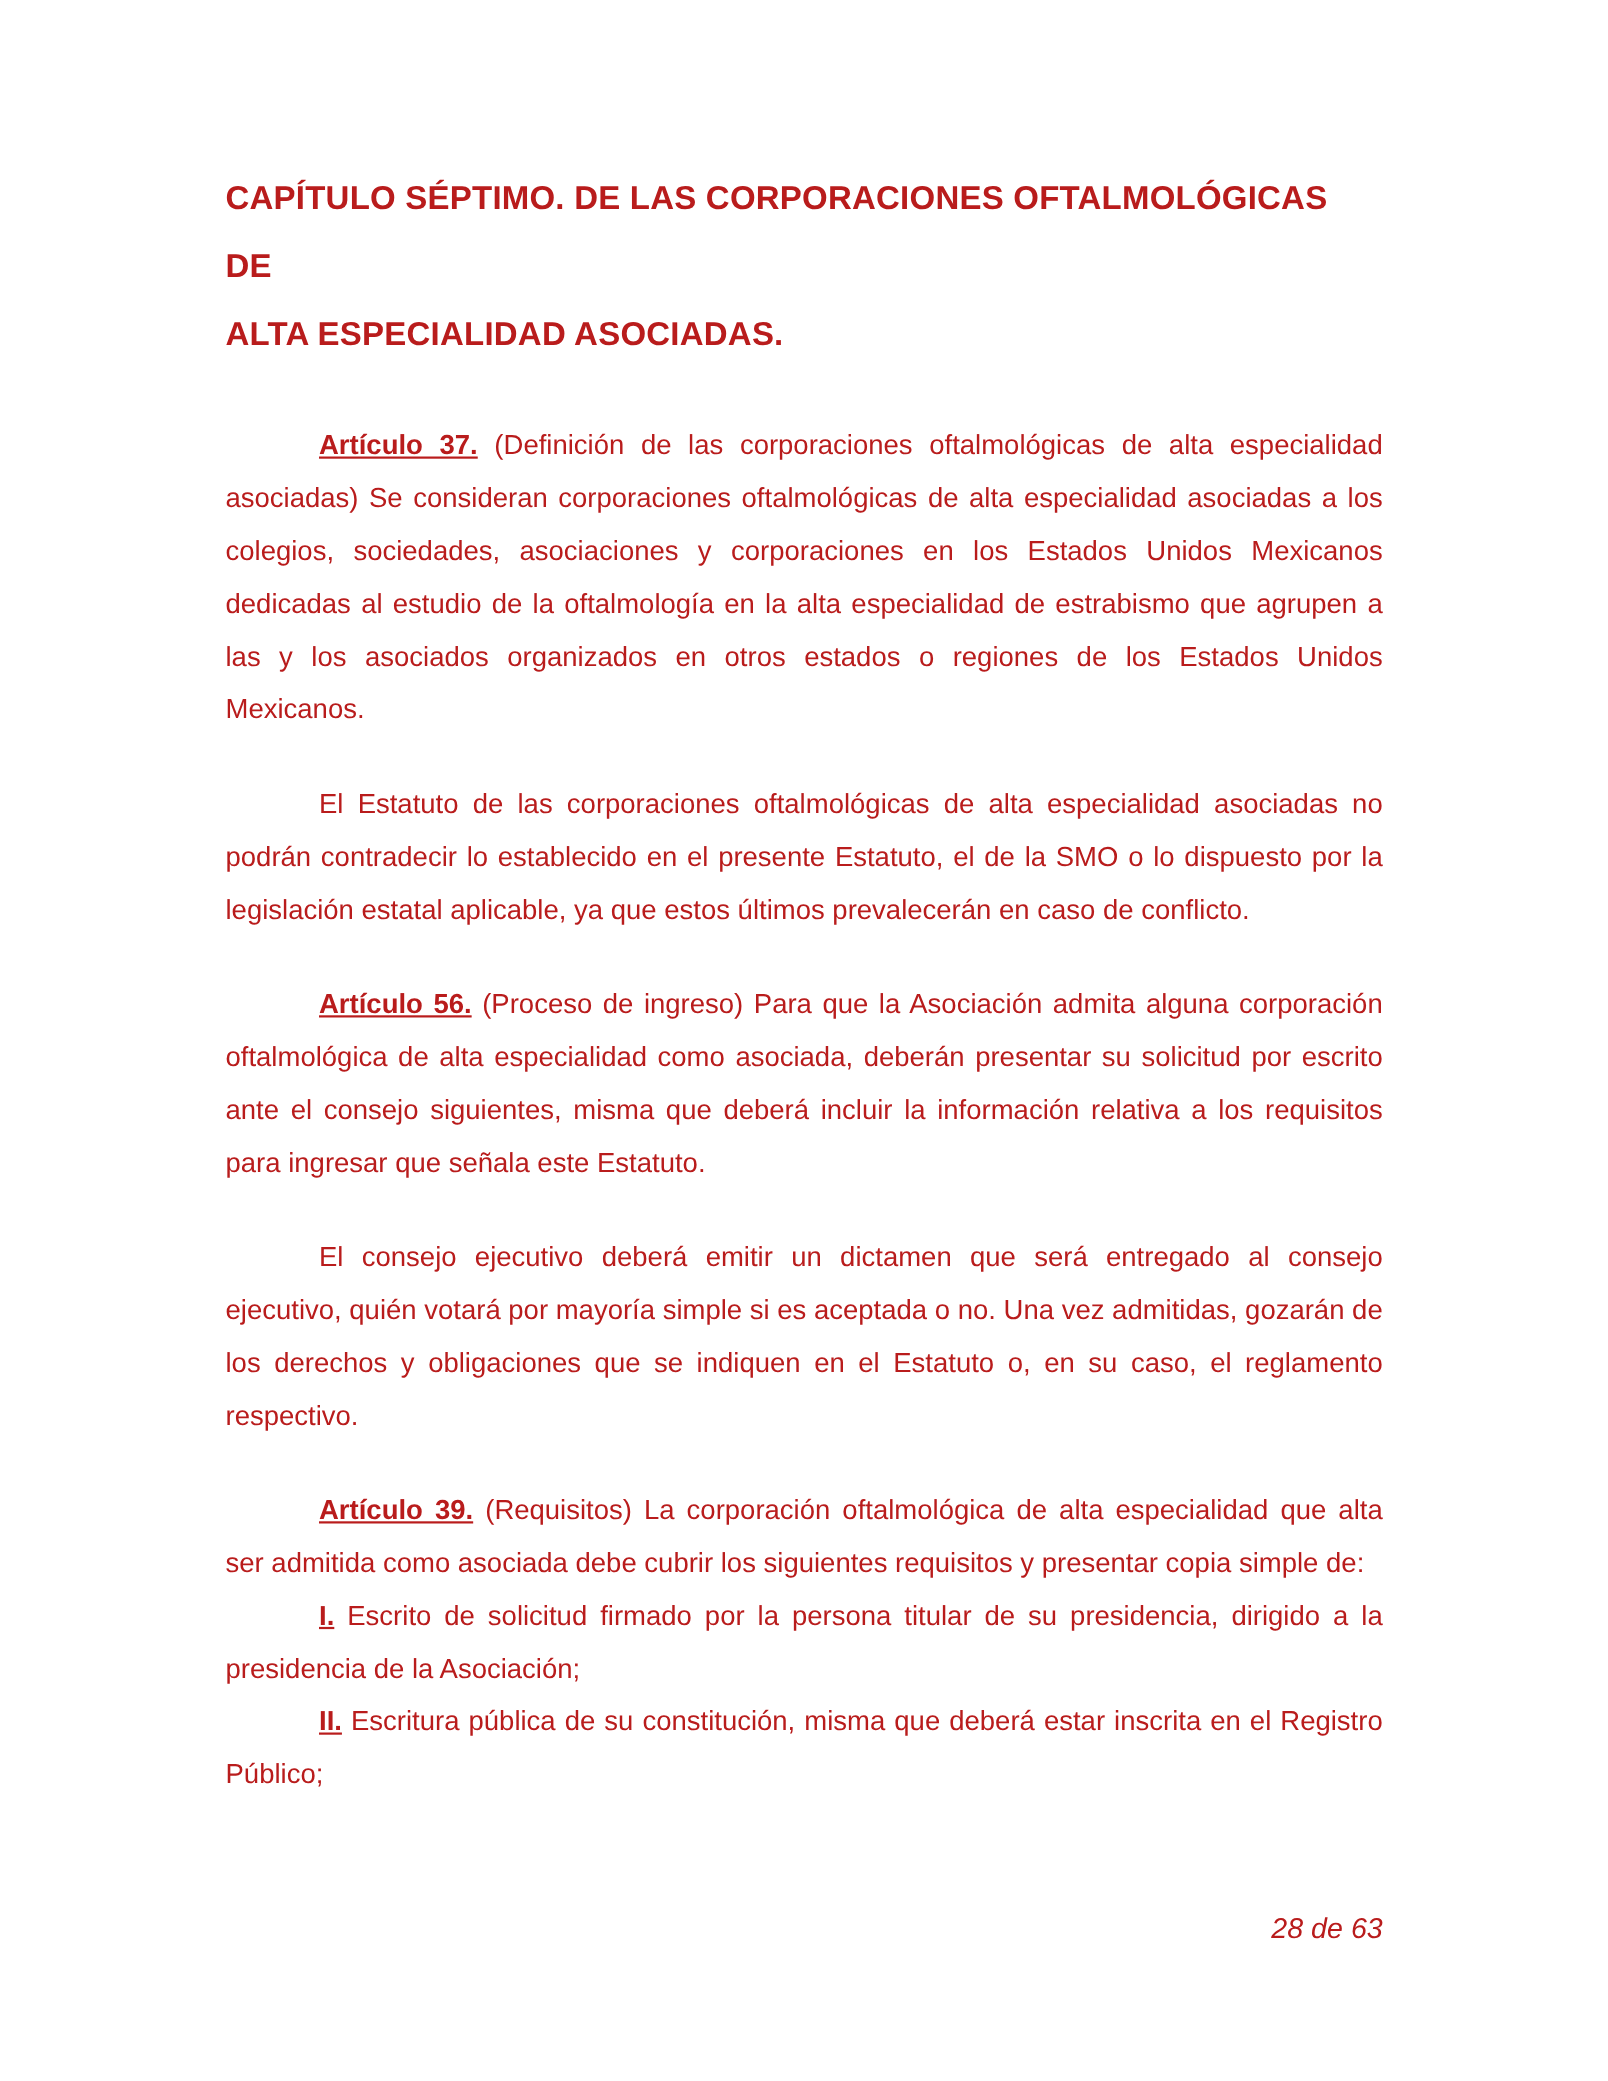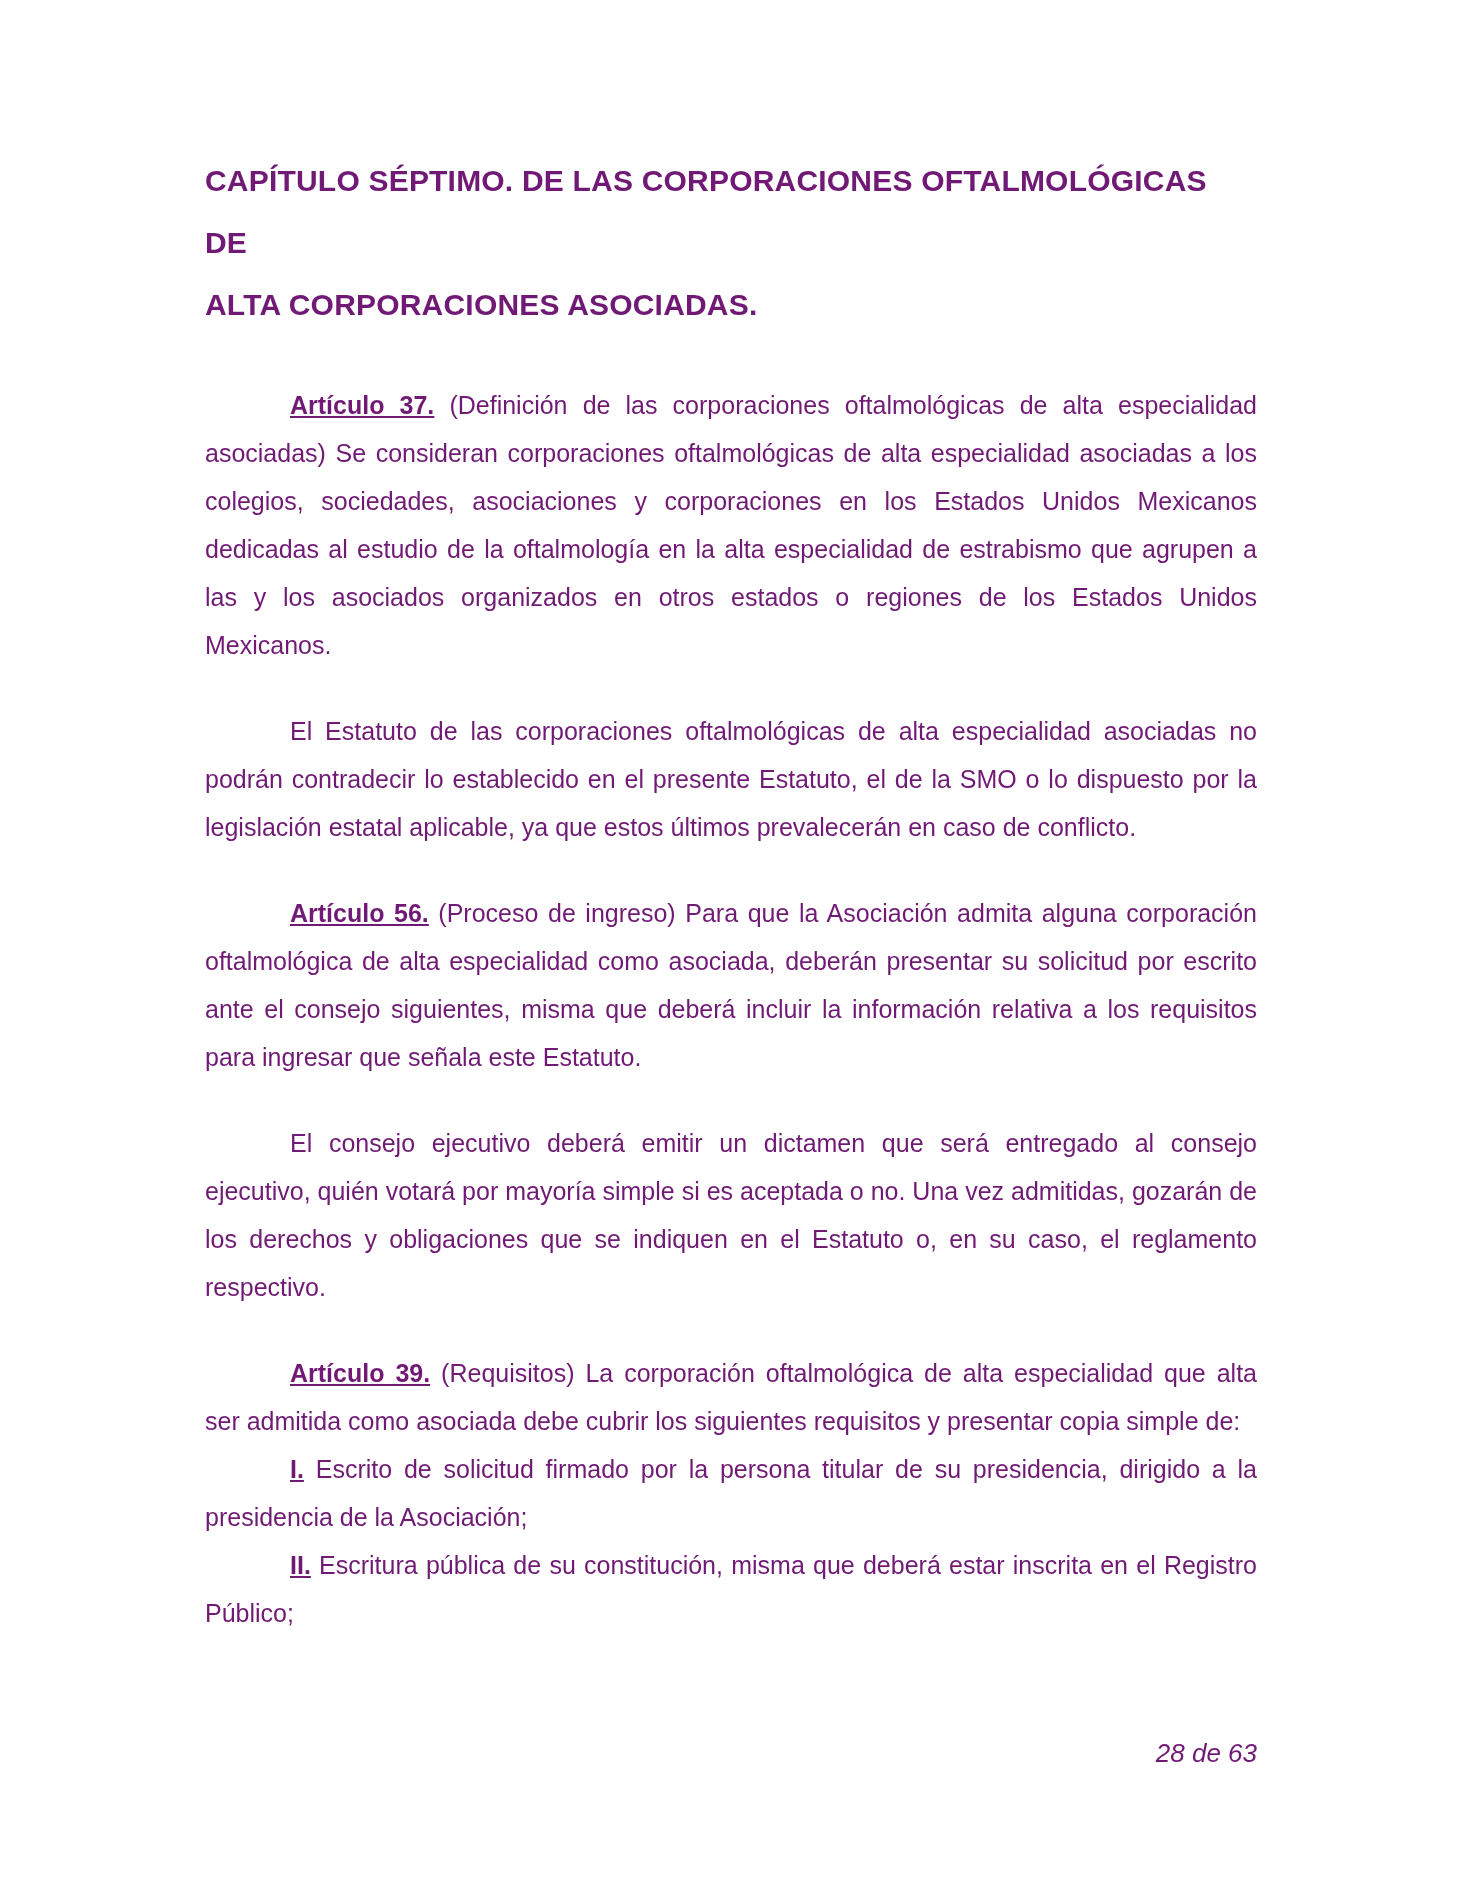--- a/index.html
+++ b/index.html
@@ -2,21 +2,21 @@
 <html><head>
 <meta charset="utf-8">
 <style>
   * { margin: 0; padding: 0; box-sizing: border-box; }
   html, body { background: #ffffff; }
   .page {
     position: relative;
     width: 1462px;
     height: 1892px;
     background: #ffffff;
-    color: #701a75;
+    color: #b91c1c;
     font-family: "Liberation Sans", "DejaVu Sans", sans-serif;
     padding: 150px 205px 0 205px;
     overflow: hidden;
   }
   .doc-title {
     font-size: 30px;
     font-weight: bold;
     line-height: 62px;
     margin-bottom: 45px;
     letter-spacing: 0.2px;
@@ -39,21 +39,21 @@
     text-align: center;
   }
 </style>
 </head>
 <body>
 
 <div class="page">
 
   <h1 class="doc-title">
     <div>CAPÍTULO SÉPTIMO. DE LAS CORPORACIONES OFTALMOLÓGICAS DE</div>
-    <div>ALTA CORPORACIONES ASOCIADAS.</div>
+    <div>ALTA ESPECIALIDAD ASOCIADAS.</div>
   </h1>
 
   <p class="body-para"><span class="article-label">Artículo 37.</span><span> (Definición de las corporaciones oftalmológicas de alta especialidad asociadas) Se consideran corporaciones oftalmológicas de alta especialidad asociadas a los colegios, sociedades, asociaciones y corporaciones en los Estados Unidos Mexicanos dedicadas al estudio de la oftalmología en la alta especialidad de estrabismo que agrupen a las y los asociados organizados en otros estados o regiones de los Estados Unidos Mexicanos.</span></p>
 
   <p class="body-para">El Estatuto de las corporaciones oftalmológicas de alta especialidad asociadas no podrán contradecir lo establecido en el presente Estatuto, el de la SMO o lo dispuesto por la legislación estatal aplicable, ya que estos últimos prevalecerán en caso de conflicto.</p>
 
   <p class="body-para"><span class="article-label">Artículo 56.</span><span> (Proceso de ingreso) Para que la Asociación admita alguna corporación oftalmológica de alta especialidad como asociada, deberán presentar su solicitud por escrito ante el consejo siguientes, misma que deberá incluir la información relativa a los requisitos para ingresar que señala este Estatuto.</span></p>
 
   <p class="body-para">El consejo ejecutivo deberá emitir un dictamen que será entregado al consejo ejecutivo, quién votará por mayoría simple si es aceptada o no. Una vez admitidas, gozarán de los derechos y obligaciones que se indiquen en el Estatuto o, en su caso, el reglamento respectivo.</p>
 

